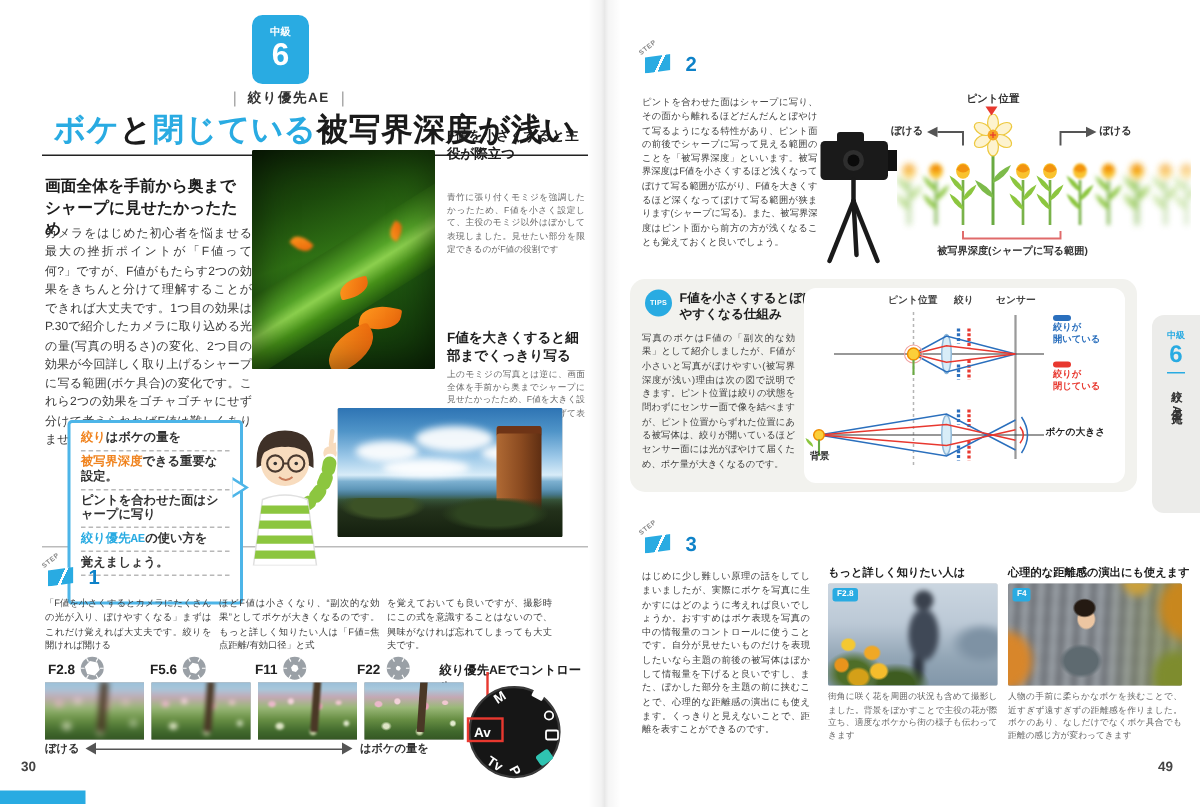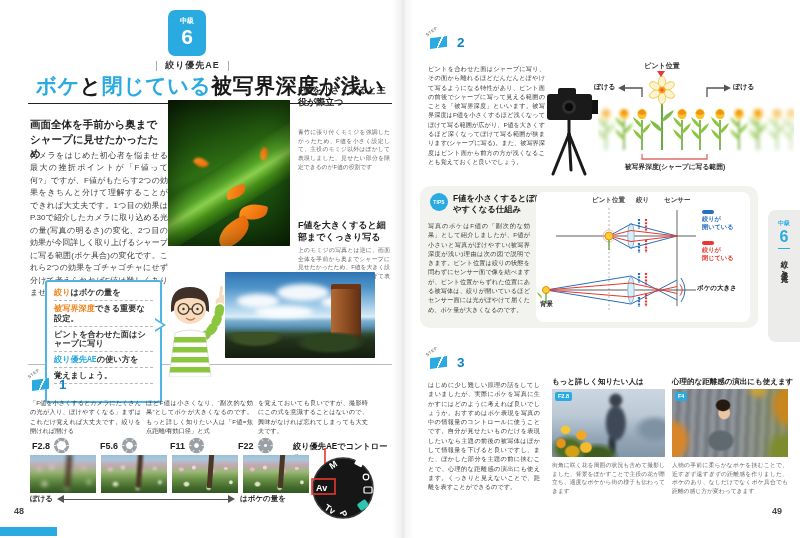--- a/index.html
+++ b/index.html
@@ -275,21 +275,21 @@
         <text x="22" y="63" transform="rotate(33 25 60)">Tv</text>
         <text x="37" y="68.5" transform="rotate(62 40 66)">P</text>
       </g>
       <rect x="9" y="31" width="23" height="15" fill="none" stroke="#e8382f" stroke-width="1.6"></rect>
       <rect x="52" y="13" width="8" height="5" rx="1" fill="#fff" transform="rotate(28 56 15)"></rect>
       <circle cx="63" cy="29" r="2.8" fill="none" stroke="#fff" stroke-width="1.2"></circle>
       <rect x="61" y="39" width="8" height="6" rx="1" fill="none" stroke="#fff" stroke-width="1.2"></rect>
       <rect x="55" y="53" width="10" height="8" rx="2" fill="#2fc4b2" transform="rotate(-35 60 57)"></rect>
     </svg>
 
-    <div class="abs b" style="left:14px;top:506px;font-size:9px;color:#444;">48</div>
+    <div class="abs b" style="left:14px;top:506px;font-size:9px;color:#444;">30</div>
     <div class="abs" style="left:0;top:527px;width:57px;height:9px;background:#29abe2;"></div>
   </div>
 
   <div>
 
     <div class="abs steprow" style="left:428px;top:32px;">
       <span class="step-ico">
         <span class="step-label">STEP</span>
         <span class="step-flag"></span>
       </span>

